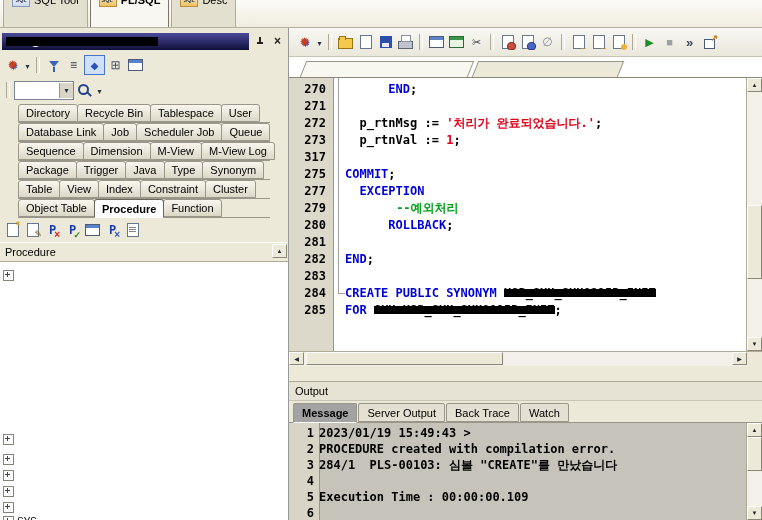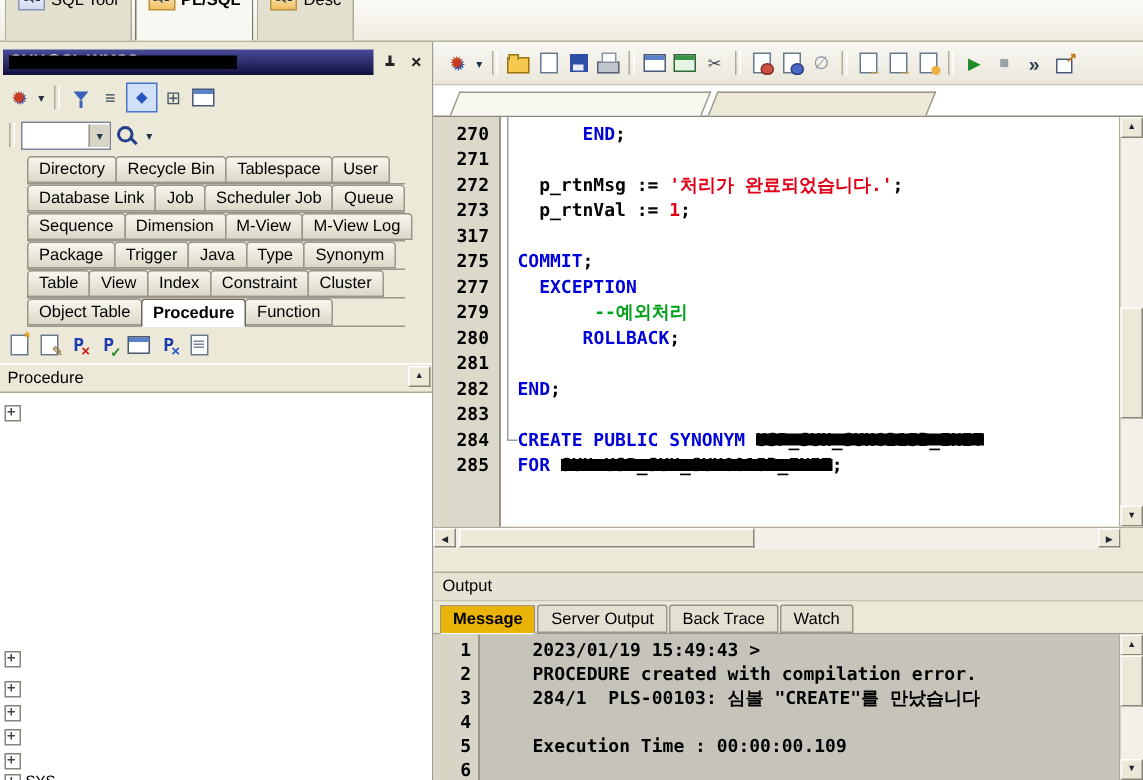--- a/index.html
+++ b/index.html
@@ -134,26 +134,26 @@
   .track.h{flex:1;position:relative;}
   .hthumb{position:absolute;top:0;left:2px;height:13px;width:46%;background:#ece9d8;border:1px solid;border-color:#fff #8a8678 #8a8678 #fff;box-sizing:border-box;}
   .corner{width:15px;background:#ece9d8;}
 
   .hsplit{height:15px;background:#ece9d8;}
   .outpanel{height:138px;display:flex;flex-direction:column;border-top:1px solid #b0ab98;}
   .outheader{height:18px;background:#e6e2d4;border-bottom:1px solid #c8c4b4;display:flex;align-items:center;padding-left:6px;}
   .outtabs{height:21px;display:flex;align-items:flex-end;padding-left:4px;background:#ece9d8;border-bottom:1px solid #9a968a;}
   .outtab{height:19px;display:inline-flex;align-items:center;padding:0 8px;background:#e4e0d2;border:1px solid #9a968a;
           border-radius:2px 2px 0 0;margin-right:1px;box-sizing:border-box;}
-  .outtab.sel{background:#eab308;font-weight:bold;border-bottom:1px solid #fff;height:20px;margin-bottom:-1px;position:relative;z-index:2;}
+  .outtab.sel{background:#a3a3a3;font-weight:bold;border-bottom:1px solid #fff;height:20px;margin-bottom:-1px;position:relative;z-index:2;}
   .outbody{flex:1;display:flex;overflow:hidden;background:linear-gradient(to right,#d8d4c6 0 30px,#9a968a 30px 31px,#c6c3ba 31px);}
   .orows{flex:1;padding-top:2px;min-width:0;overflow:hidden;}
   .orow{display:flex;height:16px;line-height:16px;font-family:"DejaVu Sans Mono",monospace;font-size:12px;font-weight:bold;}
   .onum{width:30px;min-width:30px;text-align:right;padding-right:5px;box-sizing:border-box;}
-  .otext{white-space:pre;margin-left:36px;}
+  .otext{white-space:pre;}
 </style>
 </head>
 <body>
 
 <div class="topbar" id="top-tabs">
     <div class="doctab">
       <span class="ticon"></span>
       <span class="tlabel">SQL Tool</span>
     </div>
     <div class="doctab sel">

